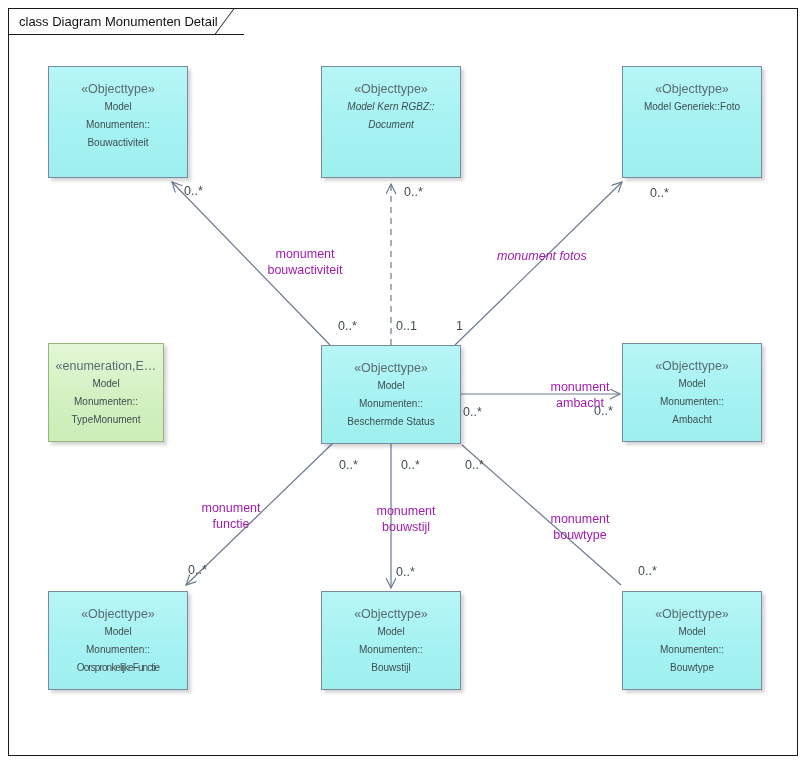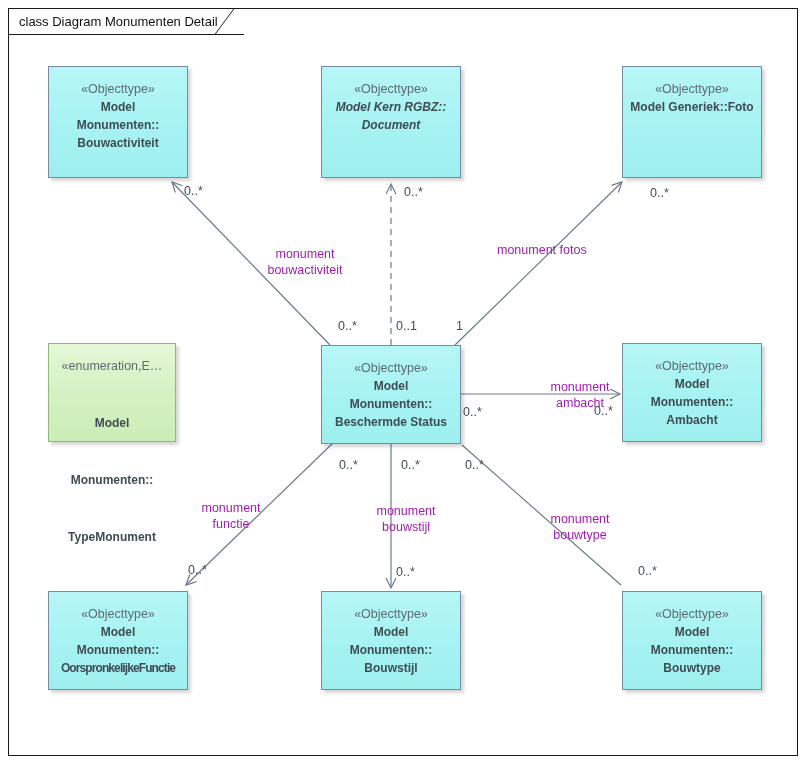--- a/index.html
+++ b/index.html
@@ -83,22 +83,22 @@
     background: linear-gradient(180deg, #e3f7d6 0%, #d2f0c0 60%, #cbedb7 100%);
     border: 1px solid #96b47e;
   }
   .stereotype {
     font-size: 12.5px;
     color: #5b6b72;
     line-height: 18px;
     white-space: nowrap;
   }
   .nodename {
-    font-size: 12px;
-    font-weight: bold;
+    font-size: 10px;
+    font-weight: normal;
     color: #3f4d52;
     line-height: 18px;
     text-align: center;
     white-space: nowrap;
   }
   .nodename.abstract {
     font-style: italic;
     text-align: center;
   }
   .nodename.overflow {
@@ -190,21 +190,21 @@
     <div class="stereotype">«Objecttype»</div>
     <div class="nodename abstract">Model Kern RGBZ::</div>
     <div class="nodename abstract">Document</div>
   </div>
 
   <div class="node objecttype" style="left:622px; top:66px; width:140px; height:112px;">
     <div class="stereotype">«Objecttype»</div>
     <div class="nodename">Model Generiek::Foto</div>
   </div>
 
-  <div class="node enumeration" style="left:48px; top:343px; width:128px; height:99px;gap:39px;">
+  <div class="node enumeration" style="left:48px; top:343px; width:116px; height:99px;">
     <div class="stereotype">«enumeration,E…</div>
     <div class="nodename">Model</div>
     <div class="nodename">Monumenten::</div>
     <div class="nodename">TypeMonument</div>
   </div>
 
   <div class="node objecttype" style="left:321px; top:345px; width:140px; height:99px;">
     <div class="stereotype">«Objecttype»</div>
     <div class="nodename">Model</div>
     <div class="nodename">Monumenten::</div>
@@ -242,21 +242,21 @@
   <div class="lbl center" style="left:255px; top:246px; width:100px;">
     <div>monument</div>
     <div>bouwactiviteit</div>
   </div>
   <div class="mult" style="left:184px; top:184px;">0..*</div>
   <div class="mult" style="left:338px; top:319px;">0..*</div>
 
   <div class="mult" style="left:404px; top:185px;">0..*</div>
   <div class="mult" style="left:396px; top:319px;">0..1</div>
 
-  <div class="lbl" style="left:497px; top:242px;">
+  <div class="lbl" style="left:497px; top:248px;font-style:italic;">
     <div>monument fotos</div>
   </div>
   <div class="mult" style="left:650px; top:186px;">0..*</div>
   <div class="mult" style="left:456px; top:319px;">1</div>
 
   <div class="lbl center" style="left:539px; top:379px; width:82px;">
     <div>monument</div>
     <div>ambacht</div>
   </div>
   <div class="mult" style="left:463px; top:405px;">0..*</div>

